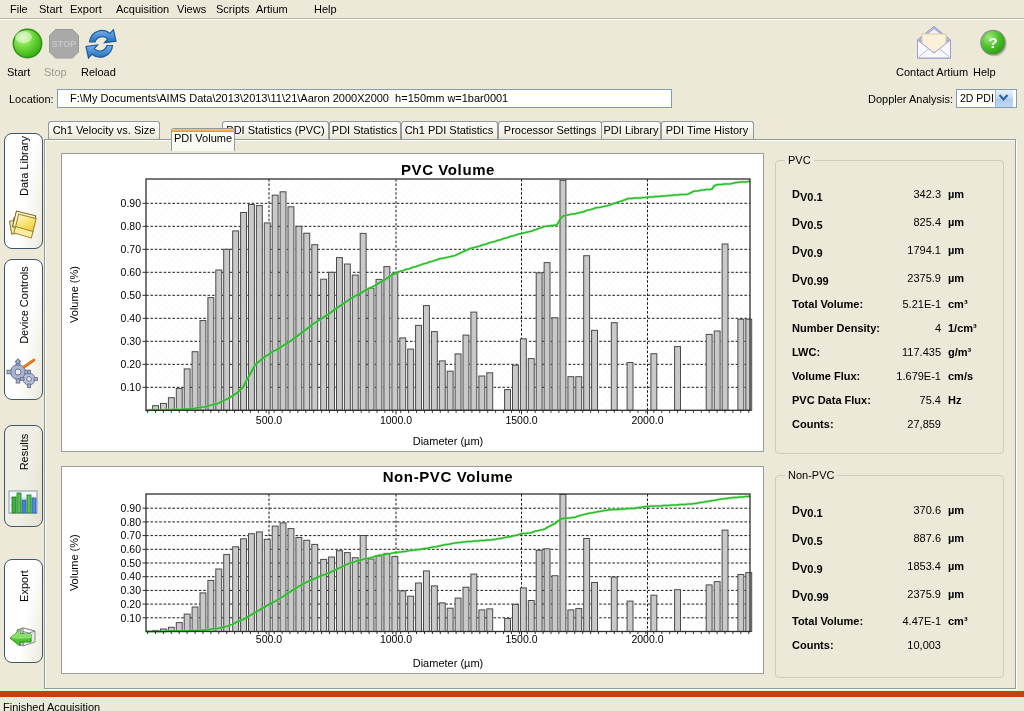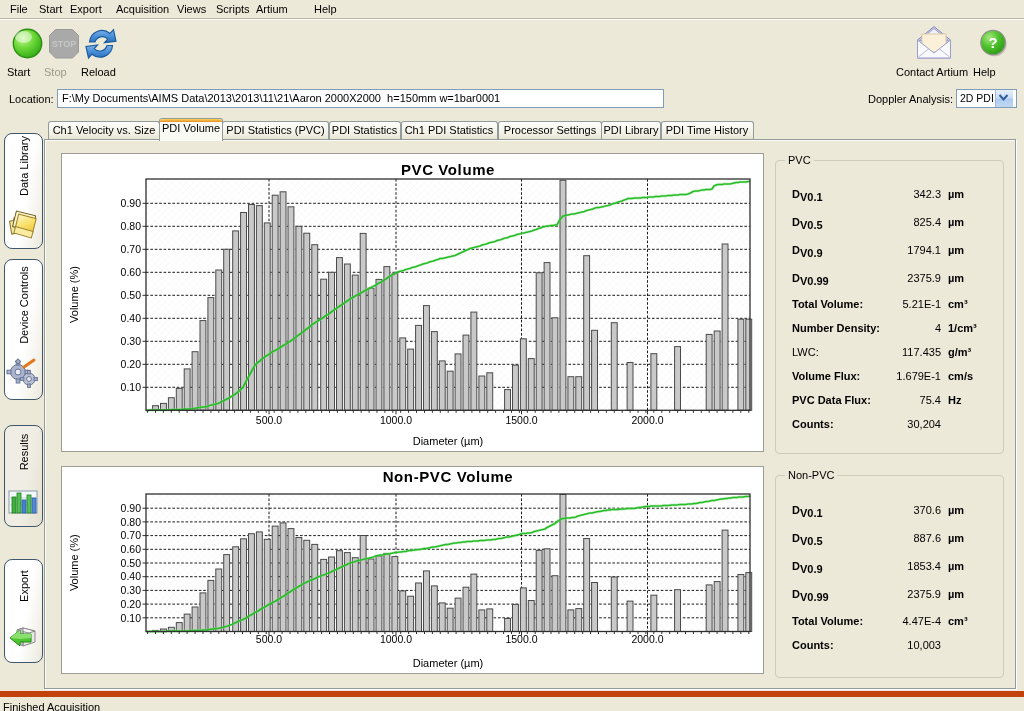--- a/index.html
+++ b/index.html
@@ -8,37 +8,37 @@
 .abs{position:absolute;}
 
 #menubar{left:0;top:0;width:1024px;height:18px;}
 #menubar span{position:absolute;top:3px;}
 #menusep{left:0;top:18px;width:1024px;height:1px;background:#b8b5a2;border-bottom:1px solid #fdfcf7;}
 
 .tlab{position:absolute;text-align:left;}
 .dim{color:#9b998b;}
 
 #locinput{left:57px;top:89px;width:601px;height:17px;background:#fff;
-  border:1px solid #7F9DB9;line-height:17px;padding-left:4px;white-space:nowrap;overflow:hidden;}
+  border:1px solid #7F9DB9;line-height:17px;padding-left:12px;white-space:nowrap;overflow:hidden;}
 #combo{left:956px;top:89px;width:56px;height:17px;background:#fff;border:1px solid #7F9DB9;line-height:17px;padding-left:3px;font-size:10.5px;}
 #combobtn{left:995px;top:90px;width:17px;height:17px;
   background:linear-gradient(#E6F0FB,#C9DDF5 45%,#AECBEF 55%,#C0D8F2);border-left:1px solid #9EBADF;}
 
 .sbtn{position:absolute;left:4px;width:37px;border:1.5px solid #40576B;border-radius:8px;
   background:linear-gradient(100deg,#ffffff 55%,#ebe9dc);}
 .sbtn .vt{position:absolute;left:50%;color:#000;white-space:nowrap;
   transform:translateX(-50%) rotate(-90deg);transform-origin:center;}
 
 #tabpage{left:44px;top:139px;width:970px;height:548px;background:#ECE9D8;
   border:1px solid #919B9C;box-shadow:1px 1px 0 #ffffff, inset 1px 1px 0 #fcfbf6;}
 .tab{position:absolute;top:121px;height:17px;background:linear-gradient(#fdfdfb,#f2f0e4 70%,#e7e4d3);
   border:1px solid #919B9C;border-bottom:none;border-radius:3px 3px 0 0;
   text-align:center;line-height:17px;white-space:nowrap;z-index:3;}
-#tabactive{top:118px;height:22px;background:#fafaf4;z-index:4;line-height:19px;
-  border-radius:3px 3px 0 0;border:1px solid #919B9C;border-bottom:none;}
+#tabactive{top:128px;height:22px;background:#fafaf4;z-index:4;line-height:19px;
+  border-radius:3px 3px 0 0;border:1px solid #919B9C;border-bottom:none;margin-left:12px;}
 #tabactive .ostripe{position:absolute;left:0;top:0;width:100%;height:3px;
   background:linear-gradient(#ffd651,#e68b2c);border-radius:3px 3px 0 0;}
 
 .wpanel{position:absolute;left:61px;width:701px;background:#fff;border:1px solid #9d9d96;}
 
 .gbox{position:absolute;left:775px;width:227px;border:1px solid #cfccbb;border-radius:4px;}
 .gcap{position:absolute;left:9px;top:-7px;background:#ECE9D8;padding:0 3px;}
 .grow{position:absolute;white-space:nowrap;}
 .glab{position:absolute;left:16px;font-weight:bold;}
 .gval{position:absolute;left:60px;width:105px;text-align:right;}
@@ -1112,37 +1112,37 @@
       <span class="glab" style="font-weight:bold">Total Volume:</span>
       <span class="gval">5.21E-1</span>
       <span class="gunit">cm³</span>
     </div>
     <div class="grow" style="top:161px">
       <span class="glab" style="font-weight:bold">Number Density:</span>
       <span class="gval">4</span>
       <span class="gunit">1/cm³</span>
     </div>
     <div class="grow" style="top:185px">
-      <span class="glab" style="font-weight:normal">LWC:</span>
+      <span class="glab" style="font-weight:bold">LWC:</span>
       <span class="gval">117.435</span>
       <span class="gunit">g/m³</span>
     </div>
     <div class="grow" style="top:209px">
       <span class="glab" style="font-weight:bold">Volume Flux:</span>
       <span class="gval">1.679E-1</span>
       <span class="gunit">cm/s</span>
     </div>
     <div class="grow" style="top:233px">
       <span class="glab" style="font-weight:bold">PVC Data Flux:</span>
       <span class="gval">75.4</span>
       <span class="gunit">Hz</span>
     </div>
     <div class="grow" style="top:257px">
       <span class="glab" style="font-weight:bold">Counts:</span>
-      <span class="gval">30,204</span>
+      <span class="gval">27,859</span>
     </div>
   </div>
 <div class="gbox" style="top:475px;height:201px">
     <div class="gcap">Non-PVC</div>
     <div class="grow" style="top:28px">
       <span class="glab">D<span class="dsub">V0.1</span></span>
       <span class="gval">370.6</span>
       <span class="gunit">µm</span>
     </div>
     <div class="grow" style="top:56px">
@@ -1155,21 +1155,21 @@
       <span class="gval">1853.4</span>
       <span class="gunit">µm</span>
     </div>
     <div class="grow" style="top:112px">
       <span class="glab">D<span class="dsub">V0.99</span></span>
       <span class="gval">2375.9</span>
       <span class="gunit">µm</span>
     </div>
     <div class="grow" style="top:139px">
       <span class="glab" style="font-weight:bold">Total Volume:</span>
-      <span class="gval">4.47E-4</span>
+      <span class="gval">4.47E-1</span>
       <span class="gunit">cm³</span>
     </div>
     <div class="grow" style="top:163px">
       <span class="glab" style="font-weight:bold">Counts:</span>
       <span class="gval">10,003</span>
     </div>
   </div>
 
 <div class="abs" id="statusbar">
     <span style="position:absolute;left:3px;top:4px">Finished Acquisition</span>

